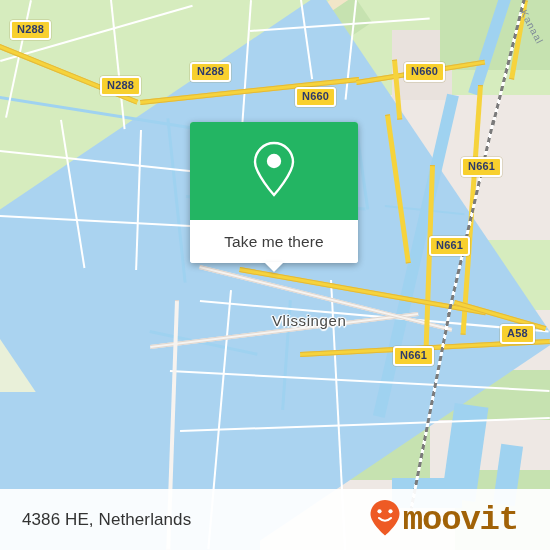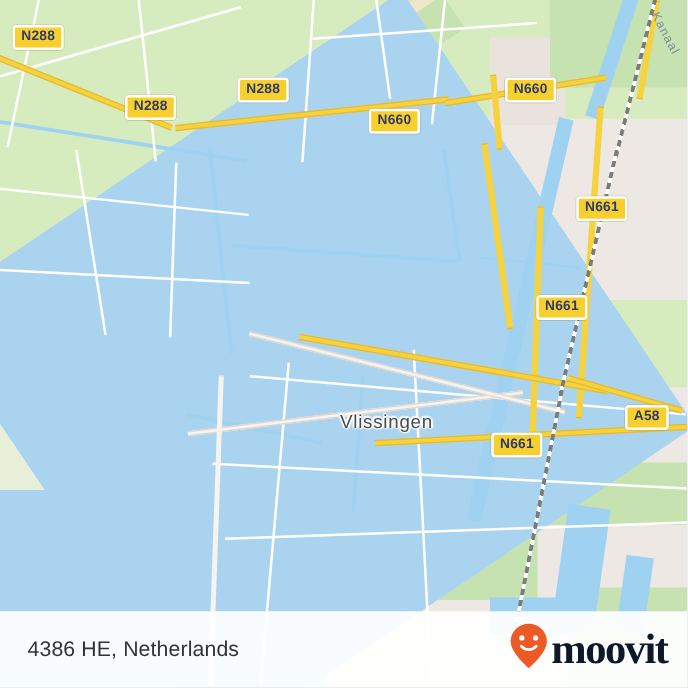--- a/index.html
+++ b/index.html
@@ -194,40 +194,40 @@
   
   #footer {
     position: absolute;
     left: 0; right: 0;
     top: 489px;
     height: 61px;
     background: rgba(255,255,255,0.93);
     display: flex;
     align-items: center;
     justify-content: space-between;
-    padding: 0 16px 0 22px;
+    padding: 0 32px 0 22px;
     box-sizing: border-box;
   }
   #footer-address {
     color: #333333;
     font-size: 17px;
     font-family: "Liberation Sans", sans-serif;
     letter-spacing: 0.1px;
   }
   #brand {
     display: flex;
     align-items: center;
     gap: 2px;
   }
   #brand-word {
-    color: #0f172a;
+    color: #a16207;
     font-size: 34px;
     font-weight: bold;
     letter-spacing: -1.2px;
-    font-family: Liberation Serif, serif;
+    font-family: Liberation Mono, monospace;
     line-height: 34px;
   }
 </style>
 </head>
 <body>
 
 <div id="screen">
 
   <div id="map">
 
@@ -300,33 +300,47 @@
     <div class="layer road-major" style="left:300px;top:352px;width:250px;height:5px;transform:rotate(-3deg);transform-origin:0 0;"></div>
     <div class="layer road-major" style="left:455px;top:300px;width:95px;height:5px;transform:rotate(16deg);transform-origin:0 0;"></div>
     <div class="layer road-major" style="left:523px;top:0px;width:5px;height:80px;transform:rotate(10deg);transform-origin:0 0;"></div>
 
     <div class="layer rail" style="left:525px;top:-10px;height:140px;transform:rotate(14deg);transform-origin:50% 0;"></div>
     <div class="layer rail" style="left:492px;top:120px;height:200px;transform:rotate(13deg);transform-origin:50% 0;"></div>
     <div class="layer rail" style="left:448px;top:312px;height:200px;transform:rotate(11deg);transform-origin:50% 0;"></div>
 
     <div class="canal-label" style="left:528px;top:8px;">Kanaal</div>
 
-    <div class="place-label" style="left:272px;top:312px;margin-top:17px;">Vlissingen</div>
+    <div class="place-label" style="left:272px;top:312px;">Vlissingen</div>
 
     <div class="shield" style="left:10px;top:20px;">N288</div>
     <div class="shield" style="left:100px;top:76px;">N288</div>
     <div class="shield" style="left:190px;top:62px;">N288</div>
     <div class="shield" style="left:295px;top:87px;">N660</div>
     <div class="shield" style="left:404px;top:62px;">N660</div>
     <div class="shield" style="left:461px;top:157px;">N661</div>
     <div class="shield" style="left:429px;top:236px;">N661</div>
     <div class="shield" style="left:393px;top:346px;">N661</div>
     <div class="shield" style="left:500px;top:324px;">A58</div>
   </div>
 
+  <div id="popup">
+    <div id="popup-top">
+      <span>
+        <svg width="46" height="60" viewBox="0 0 46 60" aria-hidden="true">
+          <path d="M23 4 C12.5 4 4 12.5 4 23 C4 34.5 23 56 23 56 C23 56 42 34.5 42 23 C42 12.5 33.5 4 23 4 Z" fill="none" stroke="#ffffff" stroke-width="2.4"></path>
+          <circle cx="23" cy="22" r="7.2" fill="#ffffff"></circle>
+        </svg>
+      </span>
+    </div>
+    <div id="popup-bottom">
+      <span class="cta">Take me there</span>
+      <div id="popup-tail"></div>
+    </div>
+  </div>
 
 
   <div id="footer">
     <div id="footer-address">4386 HE, Netherlands</div>
     <div id="brand">
       <span>
         <svg width="32" height="38" viewBox="0 0 32 38" aria-hidden="true">
           <path d="M16 1 C8 1 1.5 7.3 1.5 15 C1.5 24.5 16 36.5 16 36.5 C16 36.5 30.5 24.5 30.5 15 C30.5 7.3 24 1 16 1 Z" fill="#ee5a24"></path>
           <circle cx="10.5" cy="12.3" r="2.1" fill="#ffffff"></circle>
           <circle cx="21.5" cy="12.3" r="2.1" fill="#ffffff"></circle>

